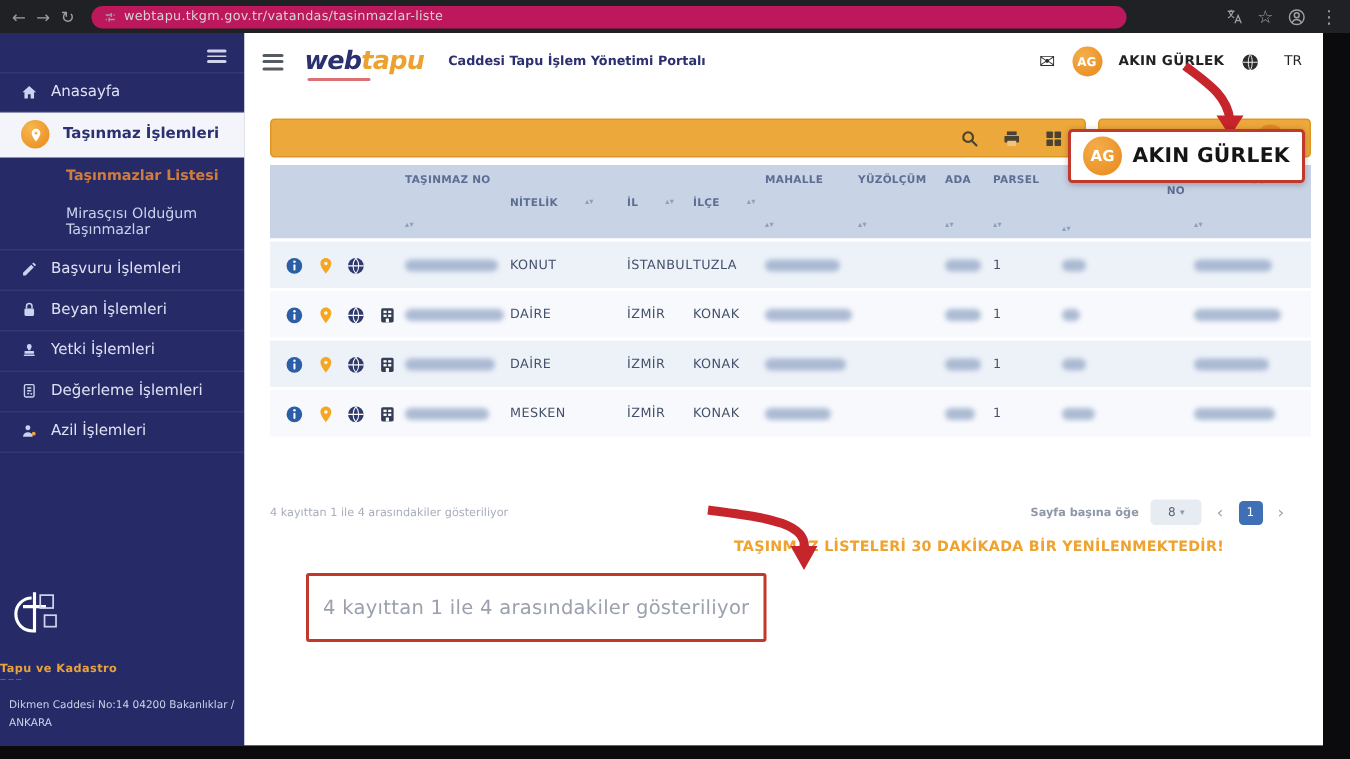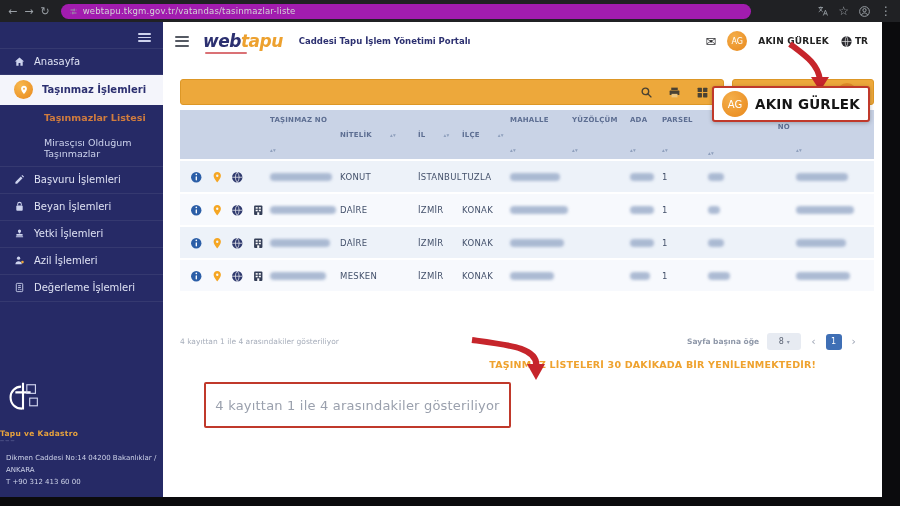--- a/index.html
+++ b/index.html
@@ -4,21 +4,21 @@
 <style>
   * { margin:0; padding:0; box-sizing:border-box; }
   html,body { width:900px; height:506px; overflow:hidden; background:#000;
     font-family:"DejaVu Sans","Liberation Sans",sans-serif; }
   .stage { position:relative; width:900px; height:506px; background:#0e0e10; }
 
   
   .browser-bar { position:absolute; left:0; top:0; width:900px; height:22px;
     background:#202124; display:flex; align-items:center; padding:0 8px; gap:7px; z-index:5; }
   .nav-glyph { color:#9aa0a6; font-size:11px; line-height:1; }
-  .url-pill { flex:1; max-width:690px; height:15px; background:#a21caf; border-radius:8px;
+  .url-pill { flex:1; max-width:690px; height:15px; background:#be185d; border-radius:8px;
     display:flex; align-items:center; gap:5px; padding:0 8px; margin-left:4px; }
   .url-text { color:#d3d4d6; font-size:8.5px; letter-spacing:.2px; white-space:nowrap; }
   .chrome-right { margin-left:auto; display:flex; align-items:center; gap:9px; }
 
   
   .right-black { position:absolute; left:882px; top:22px; width:18px; height:484px; background:#0b0b0d; z-index:4; }
   .bottom-black { position:absolute; left:0; top:497px; width:900px; height:9px; background:#0b0b0d; z-index:4; }
 
   .app { position:absolute; left:0; top:22px; width:882px; height:475px; background:#fff; display:flex; }
 
@@ -49,23 +49,23 @@
   .top-header { height:38px; display:flex; align-items:center; padding:0 14px 0 12px; gap:10px; }
   .hdr-burger i { display:block; width:14px; height:2px; background:#555a63; margin:2.5px 0; border-radius:1px; }
   .logo { display:flex; align-items:baseline; position:relative; margin-left:4px; }
   .logo-web { font-size:17px; font-weight:bold; font-style:italic; color:#2c3070; letter-spacing:-.5px; }
   .logo-tapu { font-size:17px; font-weight:bold; font-style:italic; color:#eda12f; letter-spacing:-.5px; }
   .logo-squiggle { position:absolute; left:2px; bottom:-3px; width:42px; height:2px; background:#c6252b; opacity:.65; border-radius:1px; }
   .tagline { font-size:8.5px; font-weight:bold; color:#2c3070; margin-left:6px; }
   .hdr-right { margin-left:auto; display:flex; align-items:center; gap:11px; }
   .env { font-size:13px; color:#2f2f33; }
   .avatar { width:20px; height:20px; border-radius:50%; background:radial-gradient(circle at 35% 30%,#f4ae4a,#e8881c);
-    color:#fff; font-size:8px; font-weight:normal; display:flex; align-items:center; justify-content:center; }
+    color:#fff; font-size:8px; font-weight:bold; display:flex; align-items:center; justify-content:center; }
   .user-name { font-size:9px; font-weight:bold; color:#222; letter-spacing:.2px; }
-  .lang { display:flex; align-items:center; gap:2px; font-size:9px; font-weight:bold; color:#222; }
+  .lang { display:flex; align-items:center; gap:16px; font-size:9px; font-weight:normal; color:#222; }
 
   .content { margin:4px 8px 0 17px; position:relative; }
   .banner { height:24px; background:#1d3c6e; border-radius:2px; display:flex; align-items:center;
     gap:8px; padding:0 10px; }
   .banner-title { color:#cfe0f2; font-size:10px; letter-spacing:.2px; }
   .banner-chev { margin-left:auto; color:#9fc0e8; font-size:9px; }
 
   .toolbar-row { display:flex; gap:8px; margin-top:15px; }
   .toolbar { flex:1; height:26px; background:#eda83b; border:1px solid #dd9726; border-radius:3px;
     display:flex; align-items:center; justify-content:flex-end; gap:15px; padding-right:14px; }
@@ -192,47 +192,46 @@
       </div>
       <div class="sb-item">
         <svg viewBox="0 0 24 24" fill="#cdd3ee">
             <path d="M12 3a3.5 3.5 0 0 0-3.5 3.5c0 1.6.9 2.6 1.5 3.5.4.7.5 2 .5 2h3s.1-1.3.5-2c.6-.9 1.5-1.9 1.5-3.5A3.5 3.5 0 0 0 12 3z"></path>
             <rect x="5" y="13" width="14" height="4" rx="1"></rect>
             <rect x="4" y="18" width="16" height="2.4" rx="1"></rect>
           </svg>
         <span>Yetki İşlemleri</span>
       </div>
       <div class="sb-item">
+        <svg viewBox="0 0 24 24" fill="none" stroke="#cdd3ee" stroke-width="2">
+            <rect x="5" y="3" width="14" height="18" rx="2"></rect>
+            <path d="M9 8h6M9 12h6M9 16h3"></path>
+            <circle cx="15" cy="16.5" r="1.4" fill="#cdd3ee" stroke="none"></circle>
+          </svg>
+        <span>Değerleme İşlemleri</span>
+      </div>
+      <div class="sb-item">
         <svg viewBox="0 0 24 24">
             <circle cx="10" cy="7" r="3.6" fill="#cdd3ee"></circle>
             <path d="M3 20c0-3.8 3.1-6.4 7-6.4s7 2.6 7 6.4z" fill="#cdd3ee"></path>
             <circle cx="18.5" cy="15.5" r="2.8" fill="#eda83b"></circle>
           </svg>
         <span>Azil İşlemleri</span>
-      </div>
-      <div class="sb-item">
-        <svg viewBox="0 0 24 24" fill="none" stroke="#cdd3ee" stroke-width="2">
-            <rect x="5" y="3" width="14" height="18" rx="2"></rect>
-            <path d="M9 8h6M9 12h6M9 16h3"></path>
-            <circle cx="15" cy="16.5" r="1.4" fill="#cdd3ee" stroke="none"></circle>
-          </svg>
-        <span>Değerleme İşlemleri</span>
       </div>
 
       <div class="sb-footer">
         <svg class="tkgm-logo" viewBox="0 0 48 46" fill="none">
           <path d="M22 8c-6 0-11 5-11 11 0 7 5 12 12 12" stroke="#fff" stroke-width="2.2"></path>
           <path d="M24 4v28M16 14h16" stroke="#fff" stroke-width="2.2"></path>
           <rect x="28" y="6" width="9" height="9" stroke="#cfd3ee" stroke-width="1.2"></rect>
           <rect x="31" y="20" width="8" height="8" stroke="#cfd3ee" stroke-width="1.2"></rect>
         </svg>
         <div class="sb-org">Tapu ve Kadastro</div>
         <div class="sb-org-sub">— — —</div>
         <div class="sb-addr">Dikmen Caddesi No:14 04200 Bakanlıklar / ANKARA</div>
-        <div class="sb-addr">T +90 312 413 60 00</div>
       </div>
     </aside>
 
     <div class="main">
 
       <div class="top-header">
         <div class="hdr-burger">
             <i></i>
             <i></i>
             <i></i>

